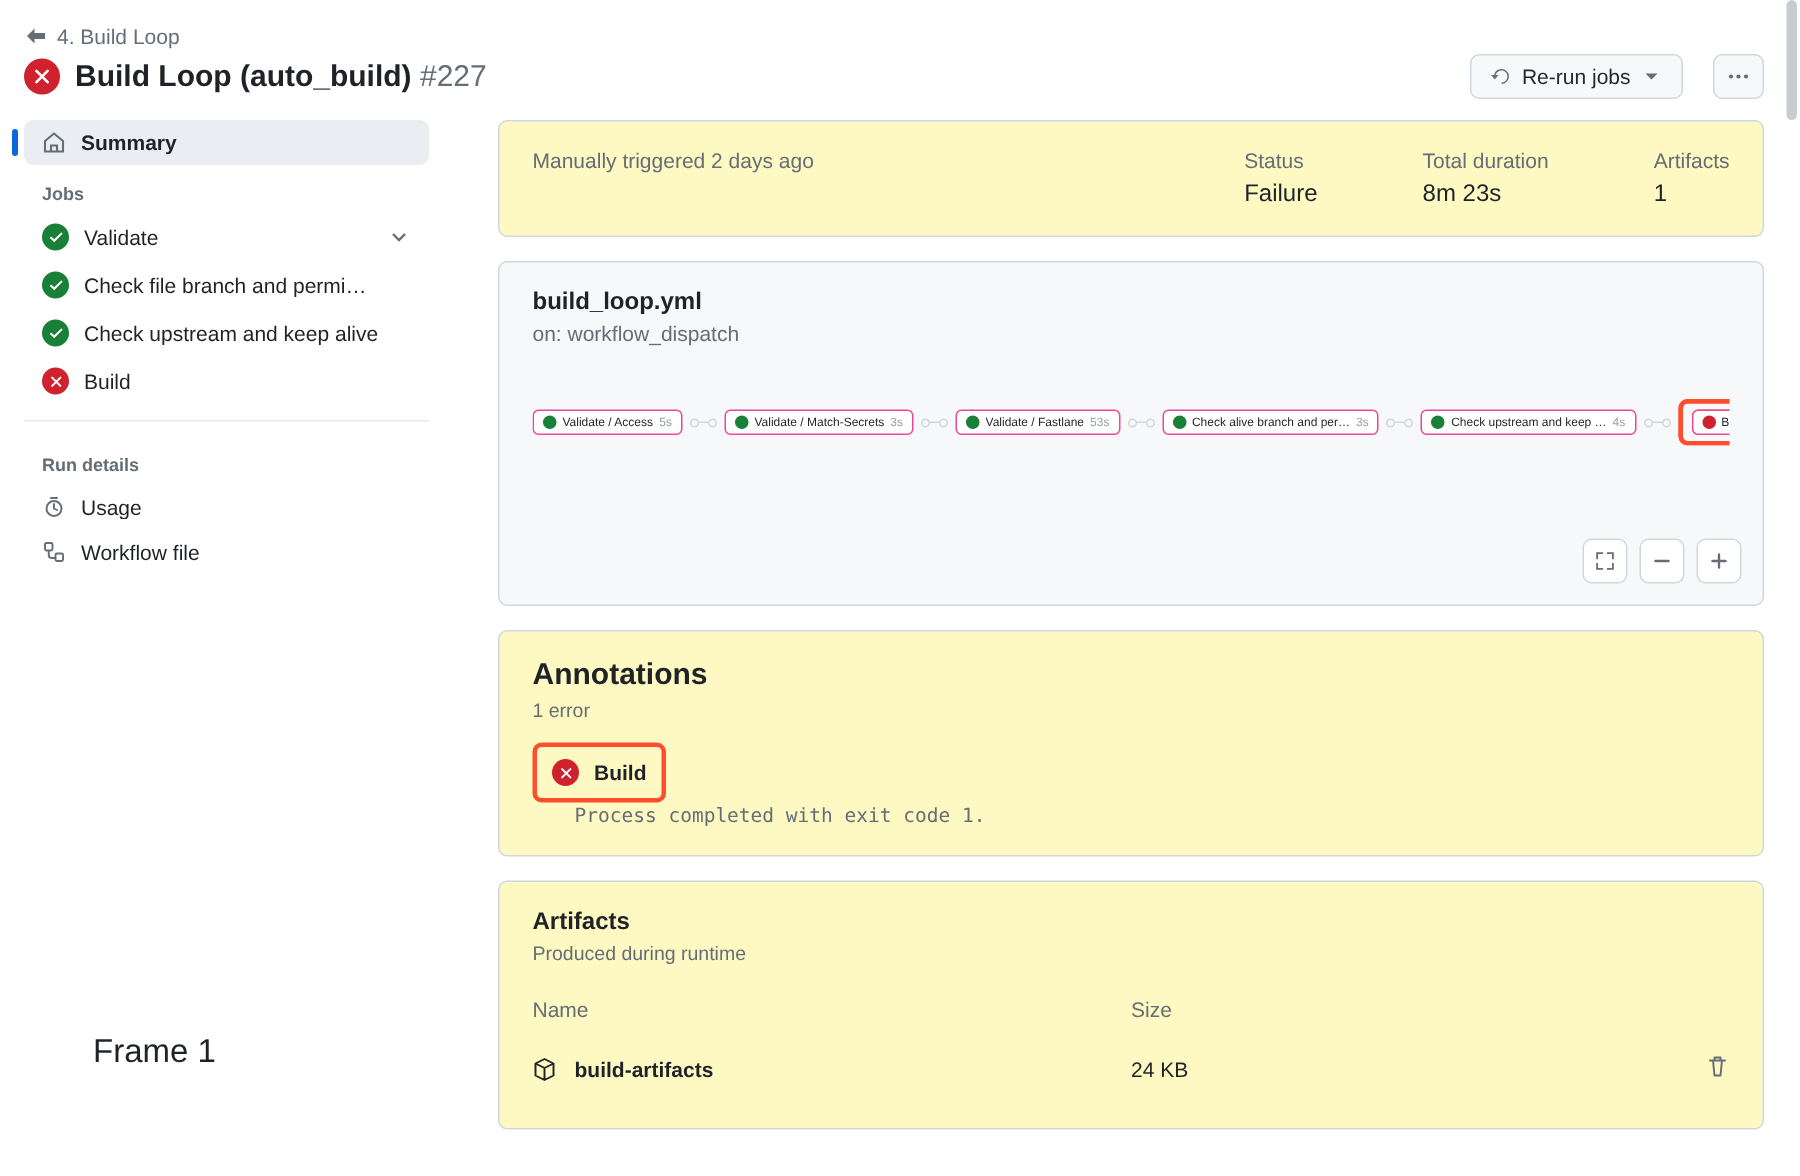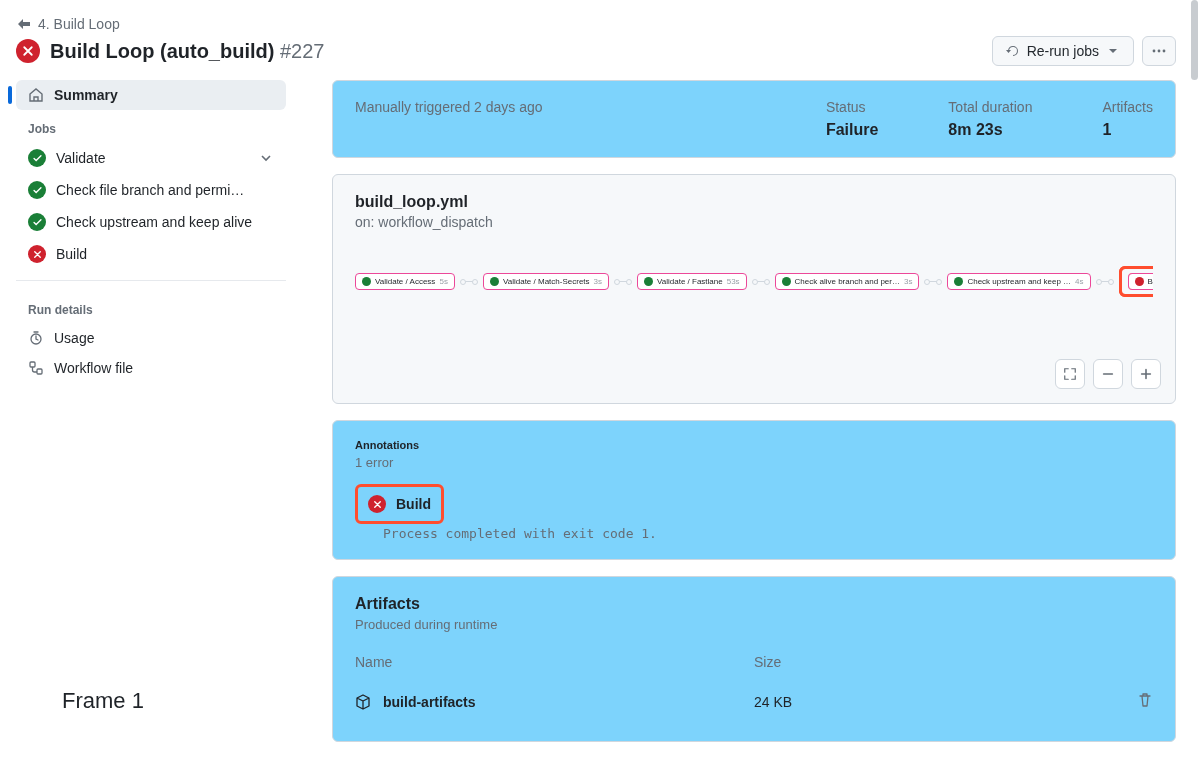--- a/index.html
+++ b/index.html
@@ -36,21 +36,21 @@
   }
   .status-big {
     width: 24px; height: 24px; border-radius: 50%;
     background: #cf222e;
     display: flex; align-items: center; justify-content: center;
     color: #fff; font-weight: 700;
   }
   .status-big svg { fill:#fff; }
   .page-title { font-size: 20px; font-weight: 600; }
   .run-number { color:#656d76; font-weight: 400; }
-  .buttons { display:flex; gap:8px;padding-left:44px; }
+  .buttons { display:flex; gap:20px;padding-left:44px; }
   .btn {
     border: 1px solid #d0d7de;
     background: #f6f8fa;
     border-radius: 6px;
     padding: 6px 12px;
     font-size: 14px;
     display: inline-flex;
     align-items: center;
     gap: 6px;
     cursor: pointer;
@@ -103,29 +103,29 @@
   }
   .status-success { background:#1a7f37; }
   .status-fail { background:#cf222e; }
   .status-dot svg { width:11px;height:11px;fill:#fff; }
   .main { flex:1; min-width:0; padding-bottom:40px;}
   .card {
     border:1px solid #d0d7de;
     border-radius:6px;
     padding:18px 22px;
     margin-bottom:16px;
-    background:#7dd3fc;
+    background:#fef9c3;
   }
   .summary-grid {
     display:flex;
     gap: 70px;
   }
   .sg-col { display:flex; flex-direction:column; gap:6px; }
   .sg-label { color:#656d76; font-size:14px; }
-  .sg-value { font-weight:700; font-size:16px; }
+  .sg-value { font-weight:400; font-size:16px; }
   .trigger-row { display:flex; align-items:center; gap:8px; margin-top:6px;}
   .avatar { width:20px;height:20px;border-radius:50%;background: radial-gradient(circle at 30% 30%, #e6b96f, #8a4a1f); }
   .commit-ico svg { fill:#656d76; }
   .sha { color:#656d76; font-family: ui-monospace, SFMono-Regular, Menlo, monospace; font-size:12px;}
   .branch-chip {
     background:#ddf4ff; color:#0969da;
     font-family: ui-monospace, SFMono-Regular, Menlo, monospace;
     font-size:12px; padding:1px 6px; border-radius:6px;
   }
   .graph-card { background:#f6f8fa; position:relative; min-height:230px; }
@@ -159,21 +159,21 @@
   }
   .scribble { border-style:solid; box-shadow: 0 0 0 0; }
   .graph-controls {
     position:absolute; right:14px; bottom:14px;
     display:flex; gap:8px;
   }
   .sqbtn {
     width:30px;height:30px;border:1px solid #d0d7de;border-radius:6px;background:#fff;
     display:flex;align-items:center;justify-content:center;cursor:pointer;color:#656d76;
   }
-  .ann-head { font-weight:600; font-size:11px; }
+  .ann-head { font-weight:600; font-size:20px; }
   .ann-sub { color:#656d76; font-size:13px; margin-top:4px; }
   .ann-item {
     display:inline-flex; align-items:center; gap:10px; margin-top:14px;
     padding:8px 10px;
   }
   .ann-item.scribble-wrap{
     border:3px solid #ff4d2e; border-radius:6px;
   }
   .ann-item .lbl { font-weight:600; }
   .ann-msg {

